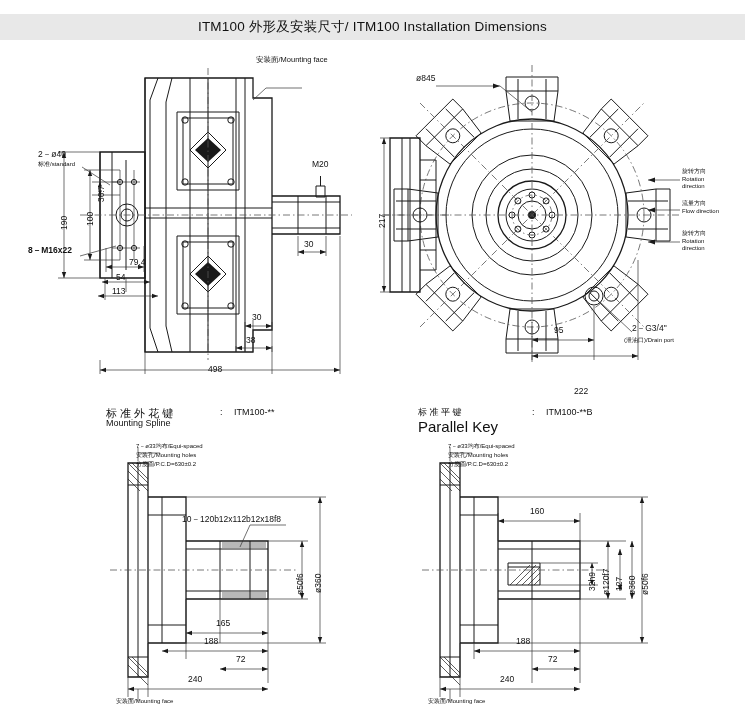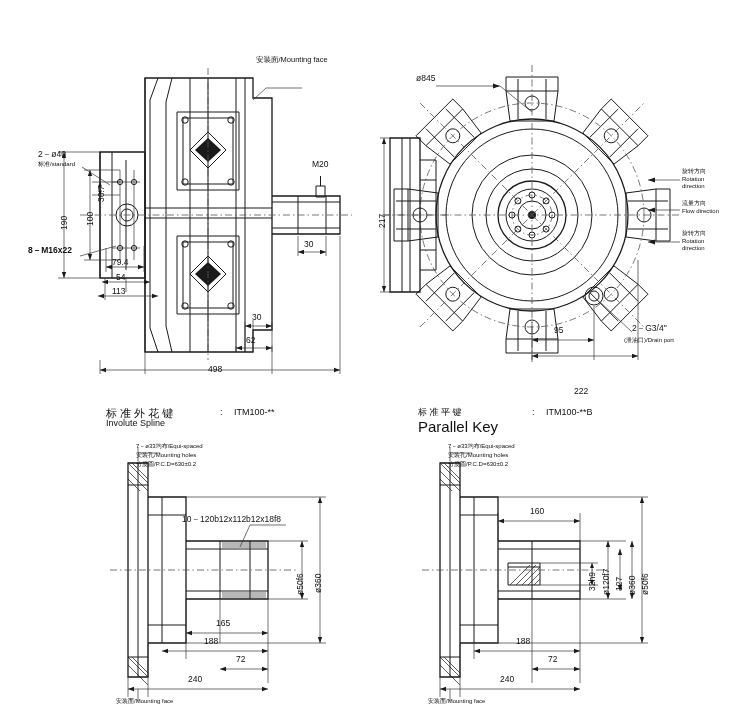--- a/index.html
+++ b/index.html
@@ -34,20 +34,23 @@
   .kfill{fill:#1a1a1a;stroke:none;}
   .kdash{stroke:#555;stroke-width:.8;fill:none;stroke-dasharray:7 3 1.5 3;}
   .kthin{stroke:#333;stroke-width:.7;fill:none;}
   .hatch{stroke:#1a1a1a;stroke-width:.7;}
 </style>
 </head>
 <body>
 
 <div class="page">
 
+  <div class="title-bar">
+    <div class="t">ITM100 外形及安装尺寸/ ITM100 Installation Dimensions</div>
+  </div>
 
   <div class="sec-box" style="left:40px;top:60px;width:330px;height:320px;">
     <svg width="330" height="320" viewBox="0 0 330 320">
 
       <path class="kline2" d="M105,18 L213,18 L213,38 L232,38 L232,270 L213,270 L213,292 L105,292 Z"></path>
 
       <path class="kline" d="M105,18 L105,292"></path>
       <path class="kline" d="M118,18 L110,40 L110,268 L118,292"></path>
       <path class="kline" d="M132,18 L126,42 L126,266 L132,292"></path>
       <path class="kline" d="M150,18 L150,292"></path>
@@ -162,27 +165,27 @@
     <div class="lbl sm" style="left:216px;top:-4px;">安装面/Mounting face</div>
     <div class="lbl" style="left:-2px;top:90px;">2－ø40</div>
     <div class="lbl tiny" style="left:-2px;top:101px;">标准/standard</div>
     <div class="lbl" style="left:-12px;top:186px;font-weight:bold;">8－M16x22</div>
     <div class="lbl" style="left:272px;top:100px;">M20</div>
 
     <div class="lbl rot90" style="left:20px;top:170px;">190</div>
     <div class="lbl rot90" style="left:46px;top:166px;">100</div>
     <div class="lbl rot90" style="left:57px;top:142px;">36.7</div>
 
-    <div class="lbl" style="left:72px;top:198px;">79.4</div>
+    <div class="lbl" style="left:72px;top:198px;padding-left:17px;">79.4</div>
     <div class="lbl" style="left:76px;top:213px;">54</div>
     <div class="lbl" style="left:72px;top:227px;">113</div>
 
     <div class="lbl" style="left:264px;top:180px;">30</div>
     <div class="lbl" style="left:212px;top:253px;">30</div>
-    <div class="lbl" style="left:206px;top:276px;">62</div>
+    <div class="lbl" style="left:206px;top:276px;">38</div>
     <div class="lbl" style="left:168px;top:297px;margin-top:8px;">498</div>
   </div>
 
   <div class="sec-box" style="left:380px;top:60px;width:350px;height:320px;">
     <svg width="350" height="320" viewBox="0 0 350 320">
 
       <g transform="translate(152,155)">
 
         <g class="kline">
 
@@ -312,21 +315,21 @@
 
     <div class="lbl" style="left:252px;top:264px;">2－G3/4"</div>
     <div class="lbl tiny" style="left:244px;top:277px;">(泄油口)/Drain port</div>
 
     <div class="lbl" style="left:174px;top:266px;">95</div>
     <div class="lbl" style="left:194px;top:283px;margin-top:44px;">222</div>
   </div>
 
   <div class="sec-box" style="left:100px;top:405px;width:280px;height:26px;">
     <div class="lbl" style="left:6px;top:2px;font-size:11px;">标 准 外 花 键</div>
-    <div class="lbl" style="left:6px;top:13px;font-size:9px;">Involute Spline</div>
+    <div class="lbl" style="left:6px;top:13px;font-size:9px;">Mounting Spline</div>
     <div class="lbl" style="left:120px;top:2px;font-size:9px;">:</div>
     <div class="lbl" style="left:134px;top:2px;font-size:9px;">ITM100-**</div>
   </div>
 
   <div class="sec-box" style="left:412px;top:405px;width:280px;height:26px;">
     <div class="lbl" style="left:6px;top:2px;font-size:9px;">标 准 平 键</div>
     <div class="lbl" style="left:6px;top:13px;font-size:15px;">Parallel Key</div>
     <div class="lbl" style="left:120px;top:2px;font-size:9px;">:</div>
     <div class="lbl" style="left:134px;top:2px;font-size:9px;">ITM100-**B</div>
   </div>

